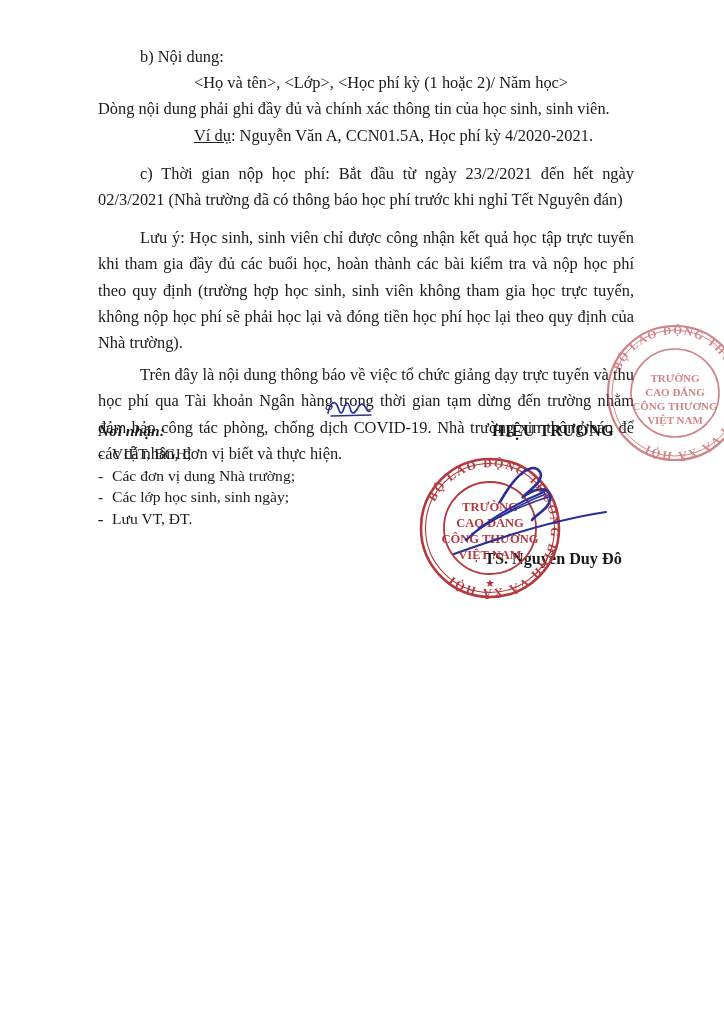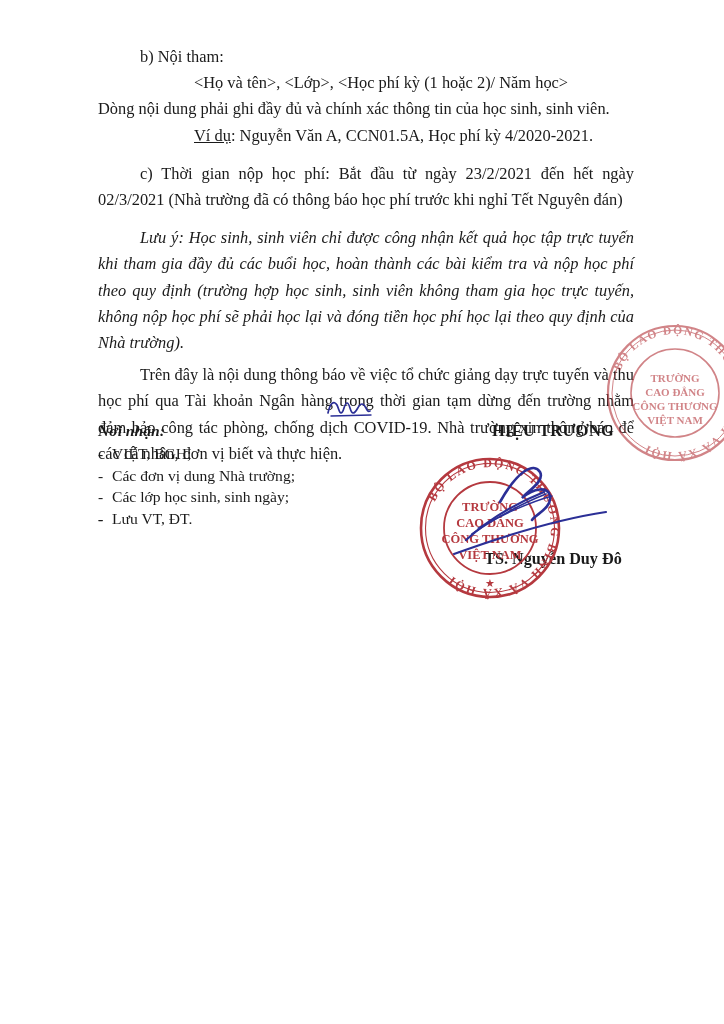--- a/index.html
+++ b/index.html
@@ -27,21 +27,21 @@
   p {
     margin: 0;
     font-size: 16.4px;
     line-height: 26.2px;
     text-align: justify;
     text-justify: inter-word;
   }
   .indent { text-indent: 42px; }
   .indent-lg { text-indent: 96px; }
   .gap-sm { margin-top: 12px; }
-  .italic { font-style: italic; }
+  .italic { }
   .u { text-decoration: underline; }
 
   
   .sign-area {
     position: absolute;
     left: 98px;
     top: 420px;
     width: 540px;
     height: 170px;
   }
@@ -141,21 +141,21 @@
     pointer-events: none;
   }
 </style>
 </head>
 <body>
 
 <div id="page">
 
   <div class="doc-body">
 
-    <p class="indent">b) Nội tham:</p>
+    <p class="indent">b) Nội dung:</p>
 
     <p class="indent-lg">&lt;Họ và tên&gt;, &lt;Lớp&gt;, &lt;Học phí kỳ (1 hoặc 2)/ Năm học&gt;</p>
 
     <p>Dòng nội dung phải ghi đầy đủ và chính xác thông tin của học sinh, sinh viên.</p>
 
     <p class="indent-lg"><span class="u">Ví dụ</span><span>:  Nguyễn Văn A, CCN01.5A, Học phí kỳ 4/2020-2021.</span></p>
 
     <p class="indent gap-sm">c) Thời gian nộp học phí: Bắt đầu từ ngày 23/2/2021 đến hết ngày 02/3/2021 (Nhà trường đã có thông báo học phí trước khi nghỉ Tết Nguyên đán)</p>
 
     <p class="indent italic gap-sm"><span class="italic">Lưu ý</span><span>: Học sinh, sinh viên chỉ được công nhận kết quả học tập trực tuyến khi tham gia đầy đủ các buổi học, hoàn thành các bài kiểm tra và nộp học phí theo quy định (trường hợp học sinh, sinh viên không tham gia học trực tuyến, không nộp học phí sẽ phải học lại và đóng tiền học phí học lại theo quy định của Nhà trường).</span></p>

